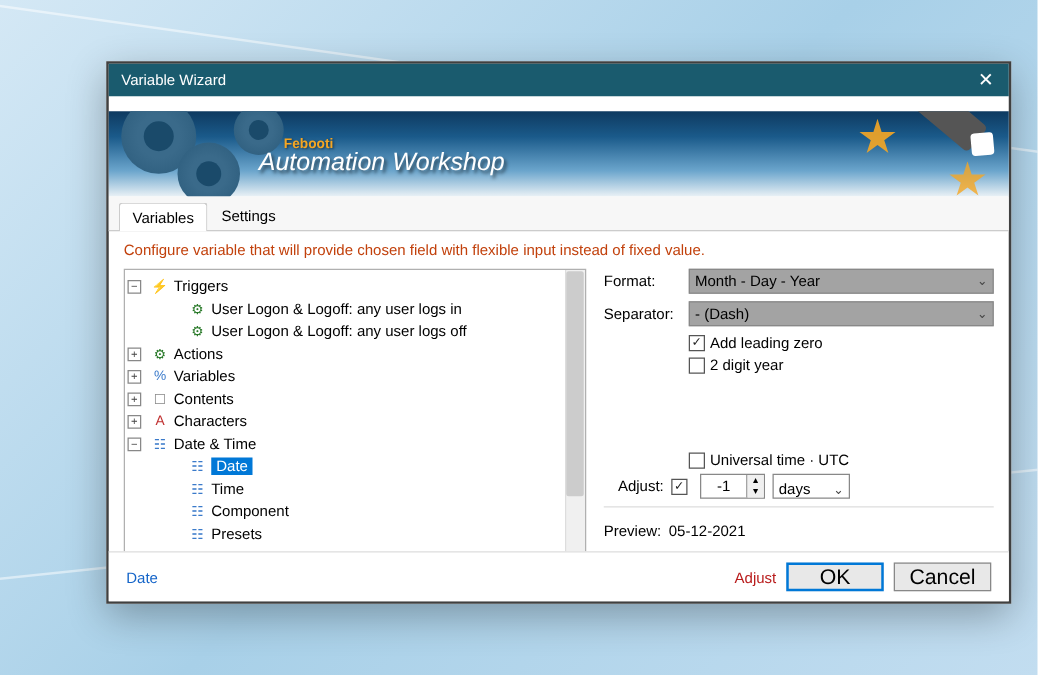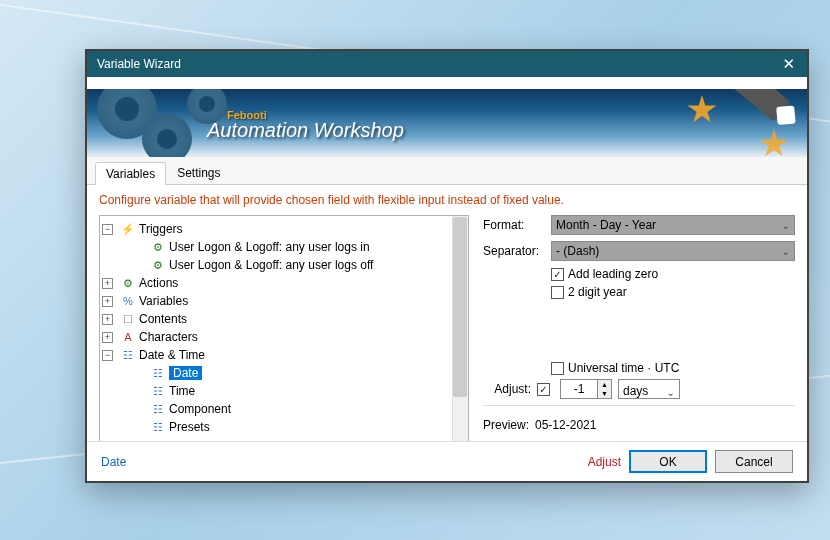--- a/index.html
+++ b/index.html
@@ -81,21 +81,21 @@
 .spinner-btns { width:14px; display:flex; flex-direction:column; border-left:1px solid #888; }
 .spinner-btns span { flex:1; font-size:7px; text-align:center; line-height:9px; cursor:pointer; background:#f0f0f0; }
 .smallselect { width:62px; height:20px; border:1px solid #888; display:flex; align-items:flex-end; justify-content:space-between; padding:0 4px; background:#fff; cursor:pointer; }
 
 .preview { margin-top:12px; display:flex; gap:6px; font-size:12px; }
 
 .footer { position:absolute; bottom:0; left:0; right:0; height:40px; border-top:1px solid #ddd; display:flex; align-items:center; justify-content:space-between; padding: 0 14px; background:#fff; }
 .foot-left { color:#1464c8; cursor:pointer; }
 .foot-right { display:flex; align-items:center; gap:8px; }
 .adjust-lbl { color:#b91c1c; }
-.btn { width:78px; height:23px; border:1px solid #888; background:#e8e8e8; cursor:pointer; font-size:12px; }
+.btn { width:78px; height:23px; border:1px solid #888; background:#e8e8e8; cursor:pointer; font-size:17px; }
 .btn.primary { border:2px solid #0078d7; }
 </style>
 </head>
 <body>
 
 <div class="bg-line1"></div>
 <div class="bg-line2"></div>
 
 <div class="window">
   <div class="titlebar">

